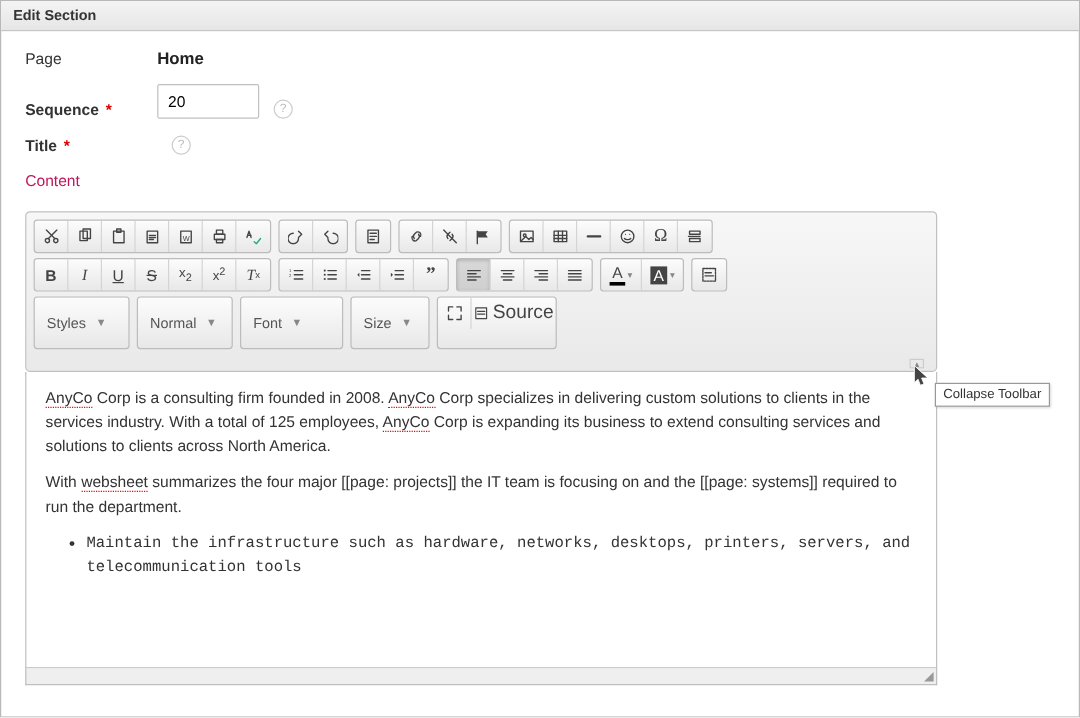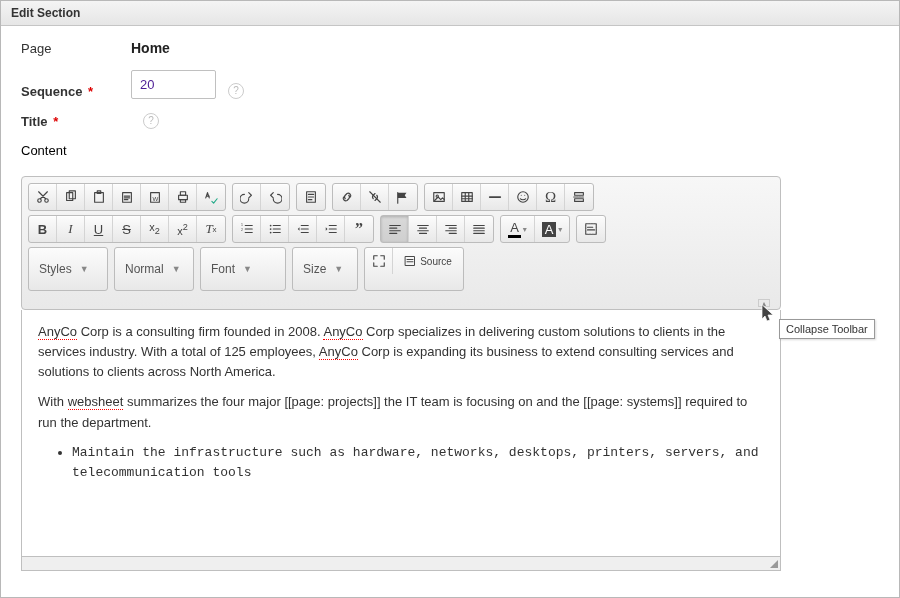--- a/index.html
+++ b/index.html
@@ -41,39 +41,39 @@
   .static-value {
     font-weight: bold;
     font-size: 14px;
     color: #222;
   }
   input.text {
     border: 1px solid #c0c0c0;
     border-radius: 2px;
     padding: 6px 8px;
     font-size: 13px;
-    color: #4c1d95;
+    color: #000000;
     background: #fff;
   }
   input.text.seq { width: 85px; }
   input.text.title { width: 460px; }
   .help-icon {
     display: inline-block;
     width: 16px; height: 16px;
     line-height: 14px;
     text-align: center;
     margin-left: 12px;
     color: #bbb;
     border: 1px solid #ccc;
     border-radius: 50%;
     font-size: 10px;
   }
   .content-label {
     font-size: 13px;
-    color: #000000;
+    color: #be185d;
     margin-bottom: 8px;
   }
   .editor {
     margin: 0 20px 0 20px;
     width: 760px;
     position: relative;
   }
   .toolbar-wrap {
     border: 1px solid #bfbfbf;
     border-radius: 4px;
@@ -474,21 +474,21 @@
           <div class="tb-btn">
               <svg viewBox="0 0 16 16">
                 <path d="M2 6V2h4M14 6V2h-4M2 10v4h4M14 10v4h-4"></path>
               </svg>
             </div>
           <div class="tb-btn" style="width:70px;gap:4px">
               <svg viewBox="0 0 16 16" style="width:12px">
                 <rect x="2" y="2" width="12" height="12"></rect>
                 <path d="M4 6h8M4 9h8"></path>
               </svg>
-              <span style="font-size:10px">Source</span>
+              <span style="font-size:16px">Source</span>
             </div>
         </div>
       </div>
       <div class="collapse-handle"><span>▴</span></div>
     </div>
 
     <div class="editor-body" contenteditable="true" spellcheck="false" style="">
       <p>
         <span class="sp">AnyCo</span><span> Corp is a consulting firm founded in 2008. </span><span class="sp">AnyCo</span><span> Corp specializes in delivering custom solutions to clients in the services industry. With a total of 125 employees, </span><span class="sp">AnyCo</span><span> Corp is expanding its business to extend consulting services and solutions to clients across North America.</span>
       </p>

